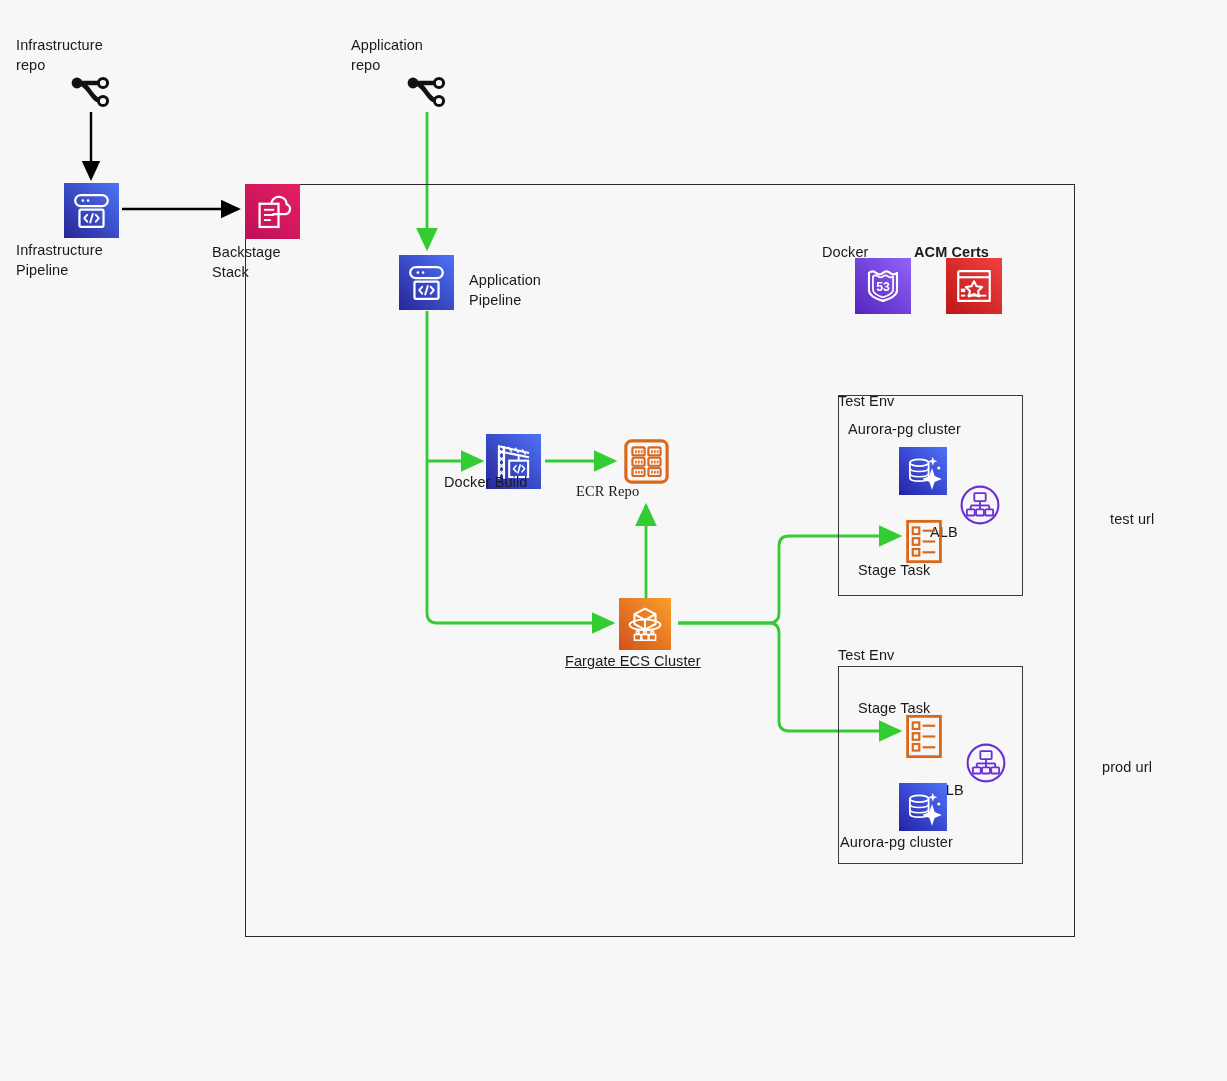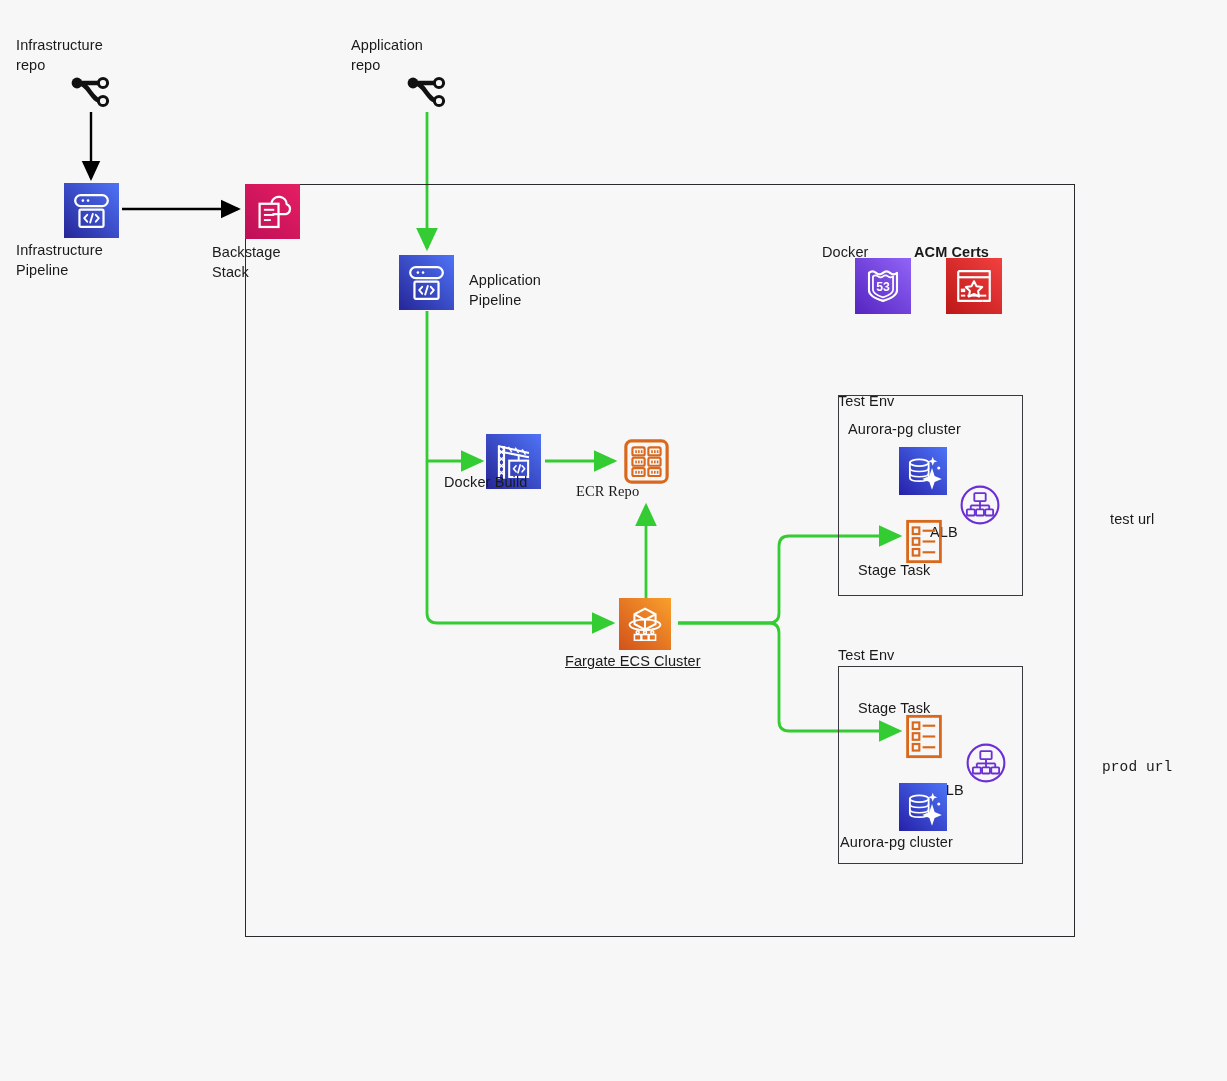--- a/index.html
+++ b/index.html
@@ -356,15 +356,15 @@
       <path d="M14.5,21 L14.5,41 q0,4.6 12.5,4.6 q12.5,0 12.5,-4.6 L39.5,21" fill="none" stroke="#fff" stroke-width="2.4"></path>
       <path d="M14.5,28 q0,4.6 12.5,4.6 q12.5,0 12.5,-4.6" fill="none" stroke="#fff" stroke-width="2.2"></path>
       <path d="M14.5,35 q0,4.6 12.5,4.6 q12.5,0 12.5,-4.6" fill="none" stroke="#fff" stroke-width="2.2"></path>
       <path d="M44,28 L47.5,38.5 L57,42.5 L47.5,46.5 L44,57 L40.5,46.5 L31,42.5 L40.5,38.5 Z" fill="#fff"></path>
       <path d="M45,13 L46.6,17.4 L51,19 L46.6,20.6 L45,25 L43.4,20.6 L39,19 L43.4,17.4 Z" fill="#fff"></path>
       <circle cx="53" cy="28" r="2.1" fill="#fff"></circle>
     </svg>
   </div>
   <div class="lbl" style="left:840px; top:833px; width:166px;">Aurora-pg cluster</div>
 
-  <div class="lbl left" style="left:1102px; top:758px; width:110px;font-family:Liberation Mono, monospace;">prod url</div>
+  <div class="lbl left" style="left:1102px; top:758px; width:110px;">prod url</div>
 
 </div>
 
 </body></html>

